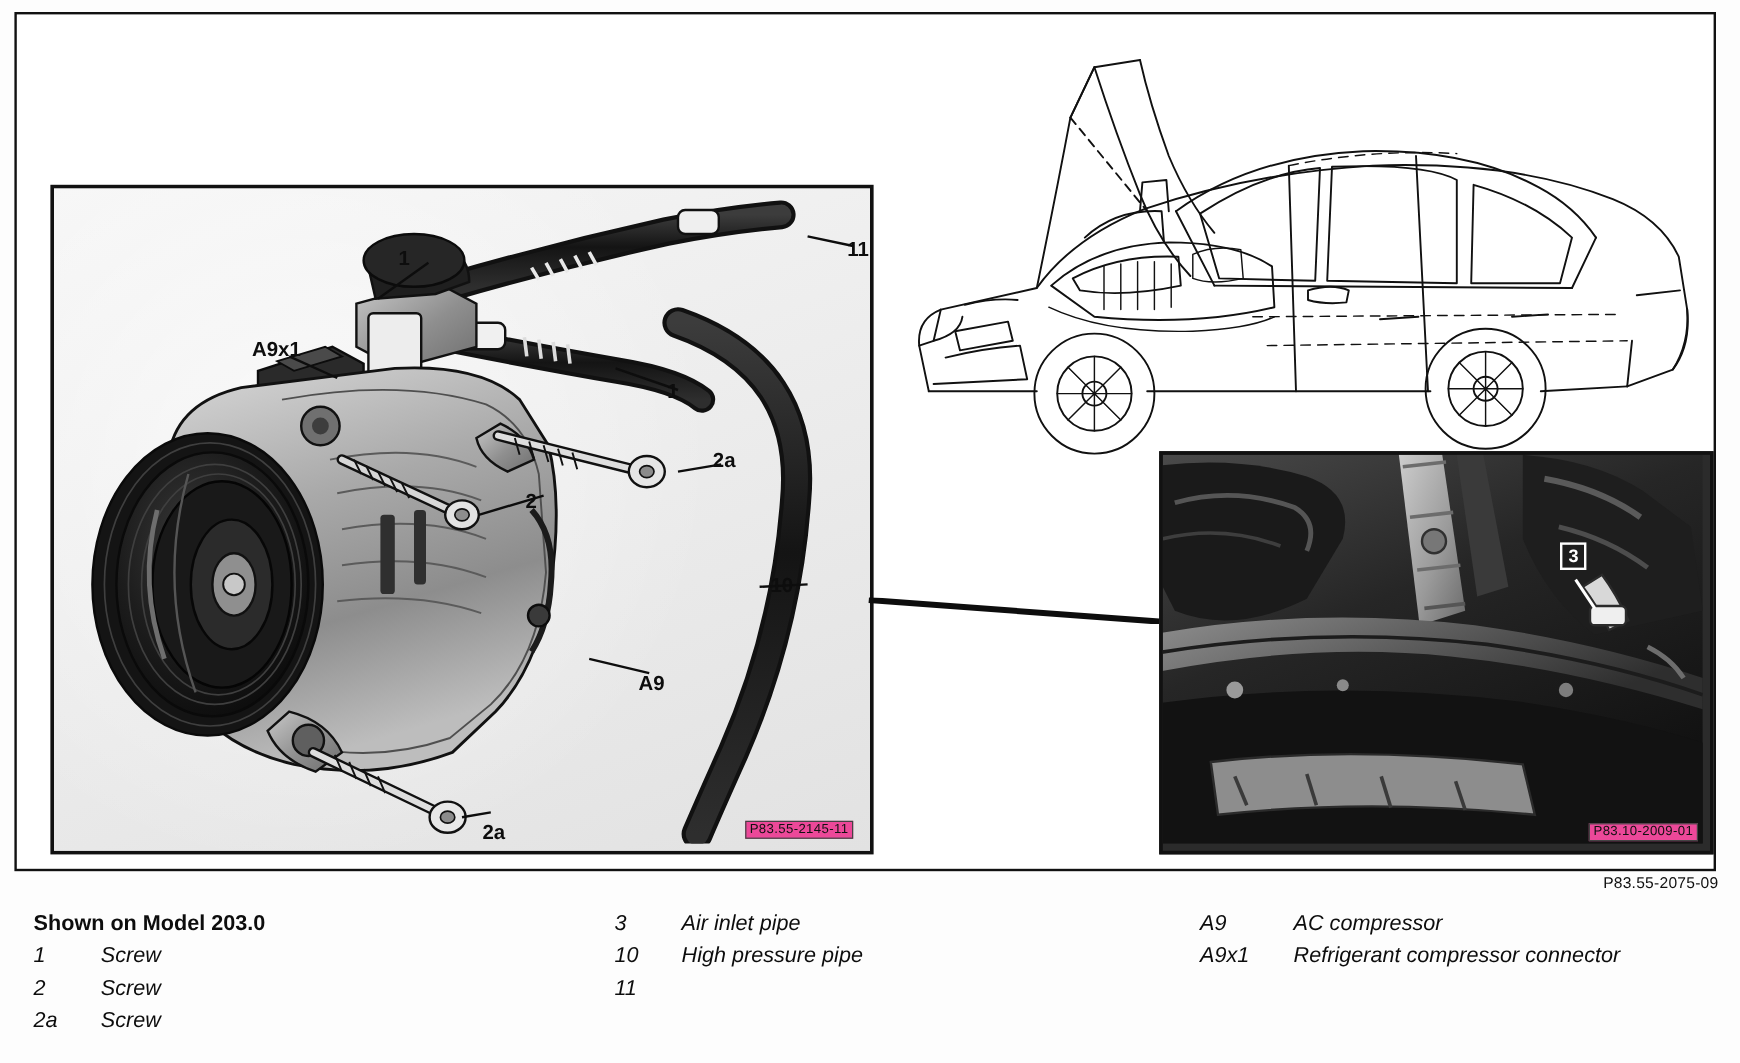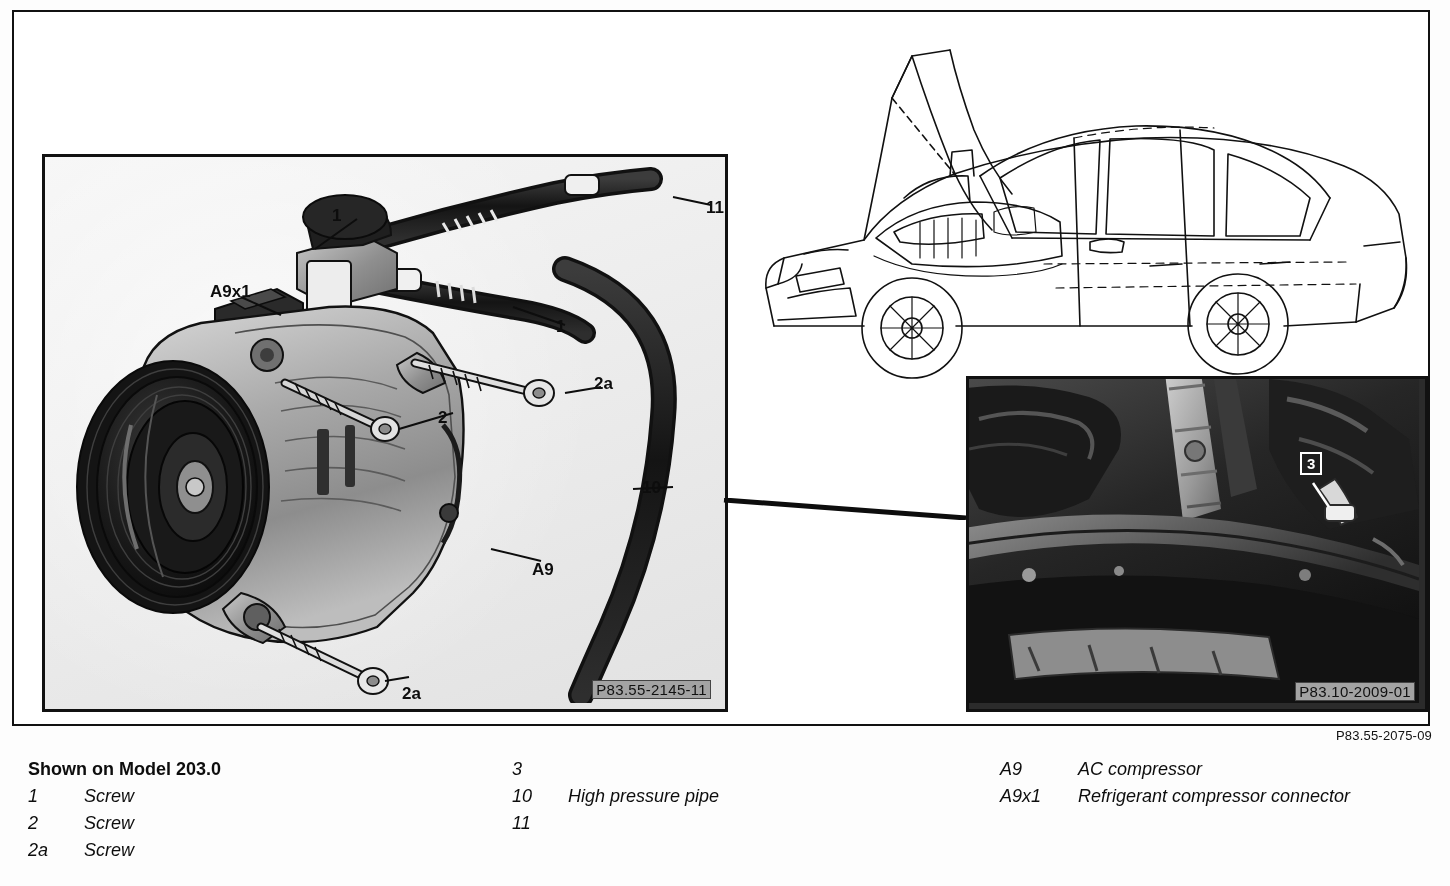--- a/index.html
+++ b/index.html
@@ -46,24 +46,24 @@
   .panel-compressor .grain {
     position: absolute;
     inset: 0;
     background:
       radial-gradient(circle at 30% 40%, rgba(255,255,255,0.6), rgba(255,255,255,0) 60%),
       linear-gradient(160deg, #f6f6f6 0%, #ebebeb 55%, #e2e2e2 100%);
   }
   .code-tag {
     position: absolute;
     font-family: "Liberation Sans", sans-serif;
-    font-size: 15px;
+    font-size: 11px;
     letter-spacing: 0.3px;
     color: #111;
-    background: #a3a3a3;
+    background: #ec4899;
     border: 1px solid #444;
     padding: 1px 3px;
     line-height: 1;
     text-align: right;
   }
 
   
   .comp-svg { position: absolute; left: 0; top: 0; }
 
   
@@ -490,20 +490,21 @@
       </div>
       <div class="legend-row">
         <span class="key">2a</span>
         <span class="val">Screw</span>
       </div>
     </div>
 
     <div class="legend-col c2">
       <div class="legend-row">
         <span class="key">3</span>
+        <span class="val">Air inlet pipe</span>
       </div>
       <div class="legend-row">
         <span class="key">10</span>
         <span class="val">High pressure pipe</span>
       </div>
       <div class="legend-row">
         <span class="key">11</span>
       </div>
     </div>
 

